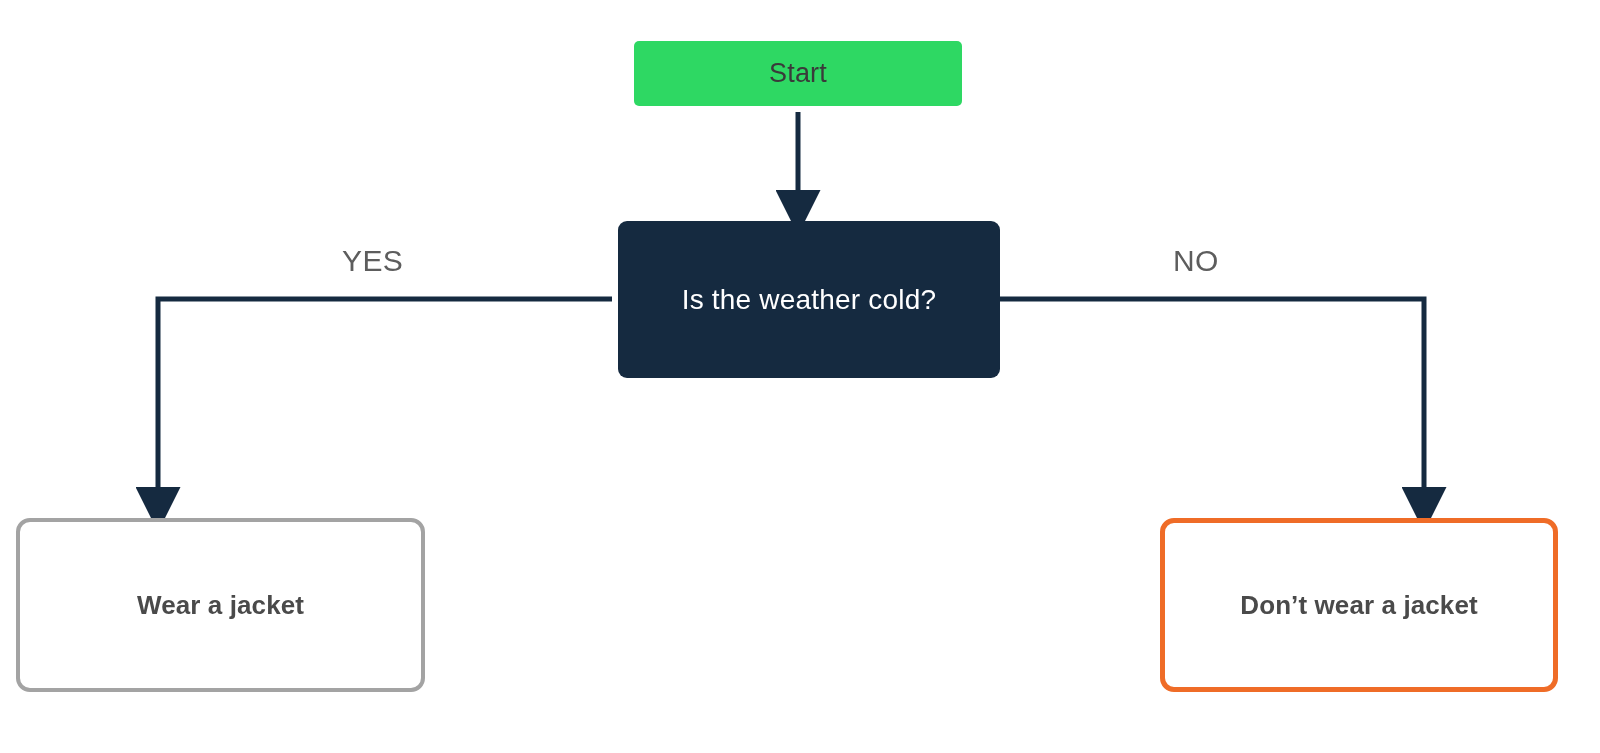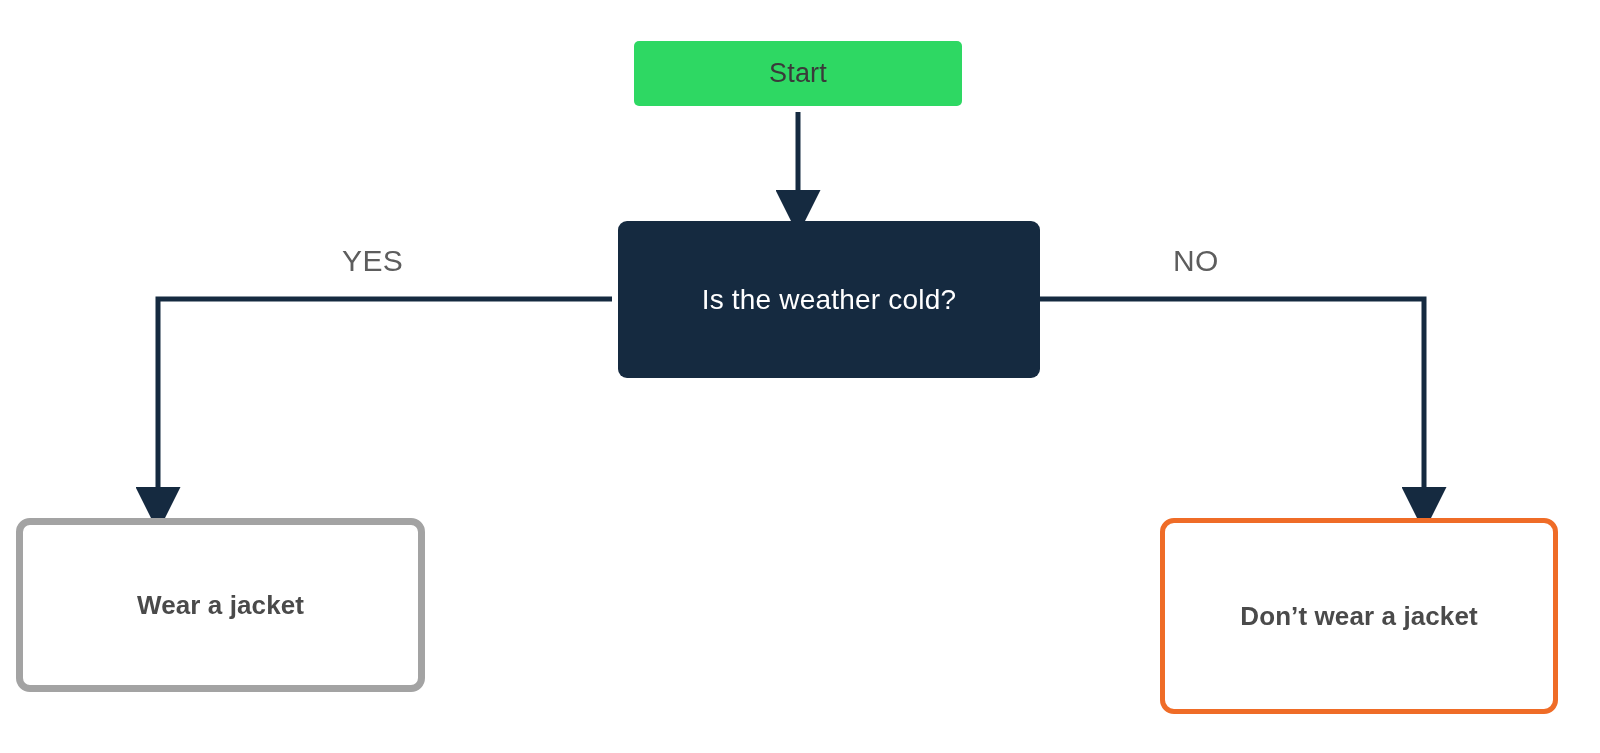--- a/index.html
+++ b/index.html
@@ -47,21 +47,21 @@
     border-radius: 5px;
     color: #3a3a3a;
     font-size: 27px;
     font-weight: 400;
     letter-spacing: 0.2px;
   }
   
   .node-decision {
     left: 618px;
     top: 205px;
-    width: 422px;
+    width: 382px;
     height: 157px;
     background: #152a40;
     border-radius: 9px;
     color: #ffffff;
     font-size: 28px;
     font-weight: 400;
     letter-spacing: 0.2px;
   }
   
   .node-outcome {
@@ -70,27 +70,27 @@
     color: #4a4a4a;
     font-size: 26px;
     font-weight: 700;
     letter-spacing: 0.1px;
   }
   .node-outcome-yes {
     left: 16px;
     top: 502px;
     width: 409px;
     height: 174px;
-    border: 7px solid #a3a3a3;
+    border: 4px solid #a3a3a3;
   }
   .node-outcome-no {
     left: 1160px;
     top: 502px;
     width: 398px;
-    height: 196px;
+    height: 174px;
     border: 5px solid #ef6c27;
   }
   
   .edge-label {
     position: absolute;
     color: #5d5d5d;
     font-size: 30px;
     font-weight: 400;
     letter-spacing: 0.4px;
     white-space: nowrap;

